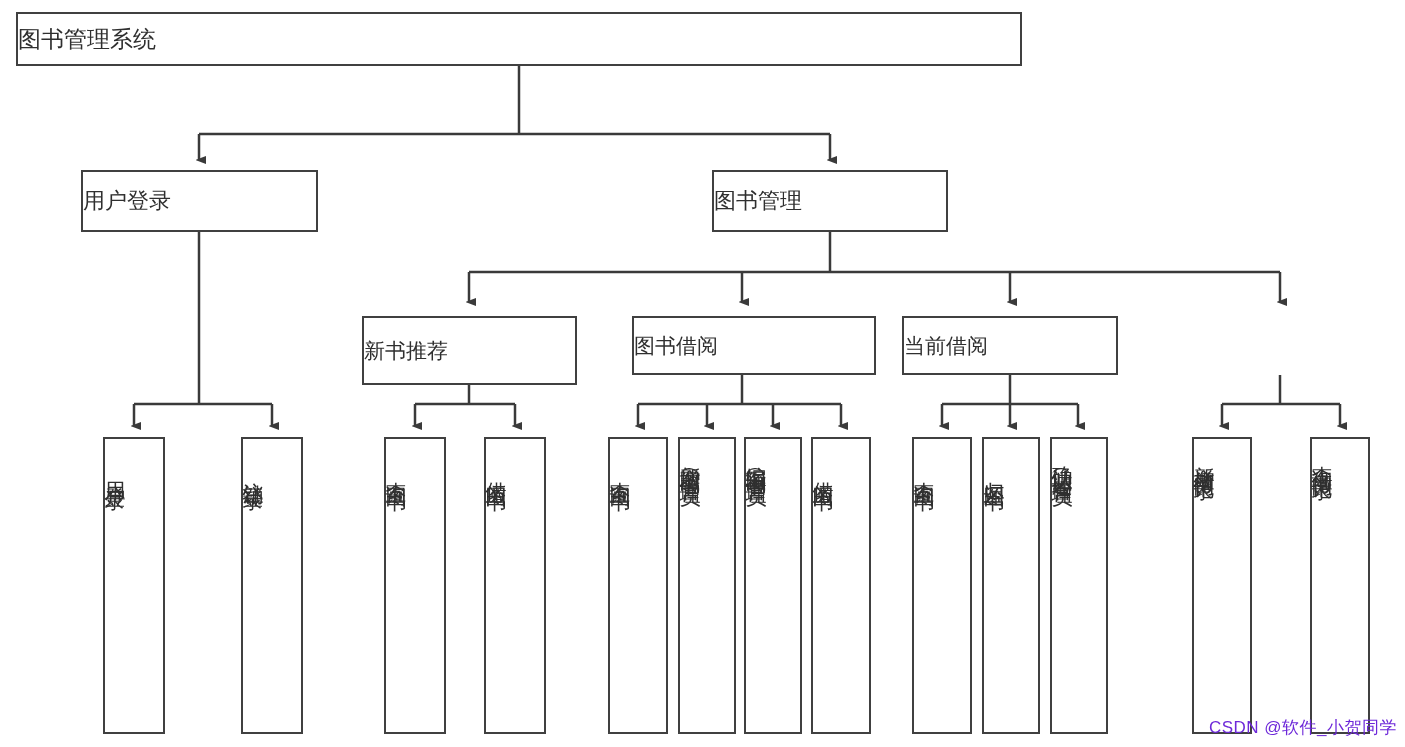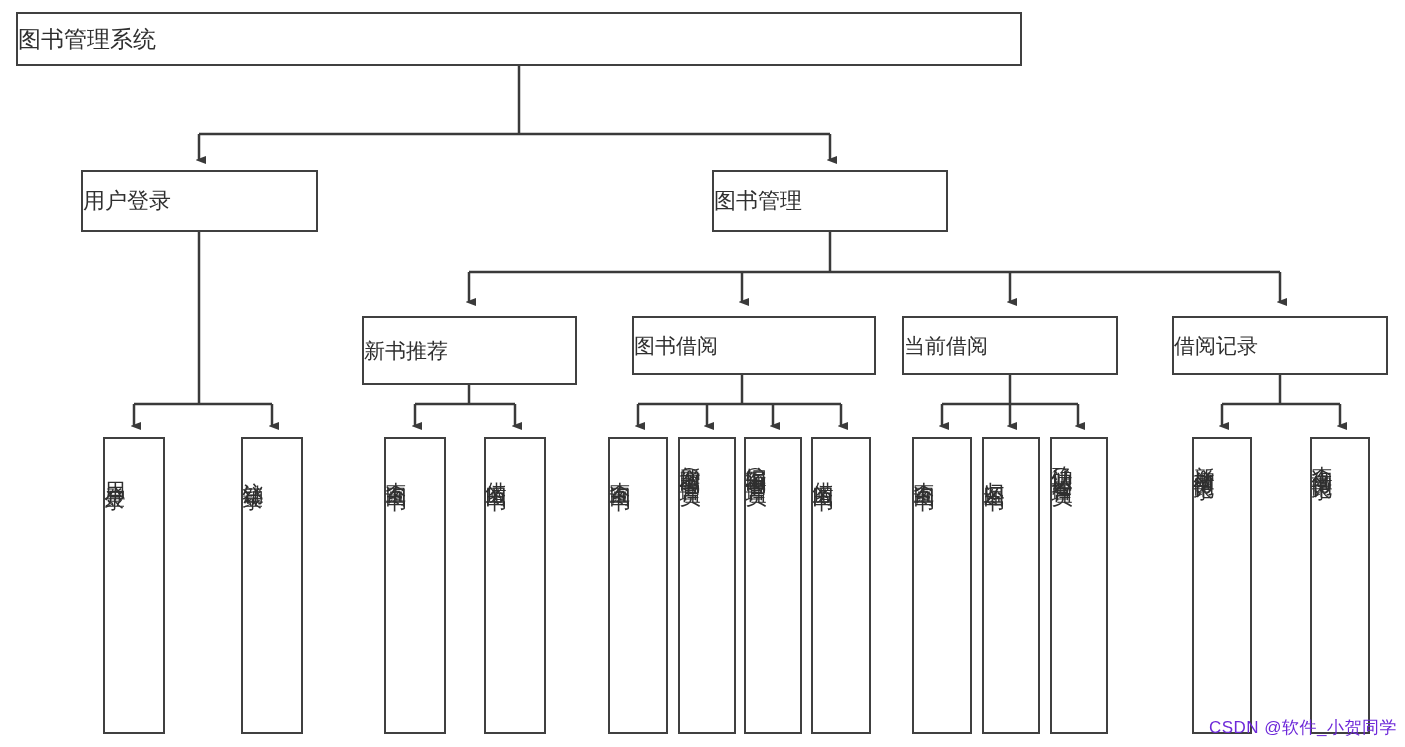--- a/index.html
+++ b/index.html
@@ -140,23 +140,20 @@
 
   <div class="node level3" style="left:362px; top:316px; width:215px; height:69px;">
     <span>新书推荐</span>
   </div>
   <div class="node level3" style="left:632px; top:316px; width:244px; height:59px;">
     <span>图书借阅</span>
   </div>
   <div class="node level3" style="left:902px; top:316px; width:216px; height:59px;">
     <span>当前借阅</span>
   </div>
-  <div class="node level3" style="left:1172px; top:316px; width:216px; height:59px;">
-    <span>借阅记录</span>
-  </div>
 
   <div class="node leaf" style="left:103px; top:437px; width:62px; height:297px;">
     <span class="vtext">用户登录</span>
   </div>
   <div class="node leaf" style="left:241px; top:437px; width:62px; height:297px;">
     <span class="vtext">注销登录</span>
   </div>
 
   <div class="node leaf" style="left:384px; top:437px; width:62px; height:297px;">
     <span class="vtext">查询图书</span>

